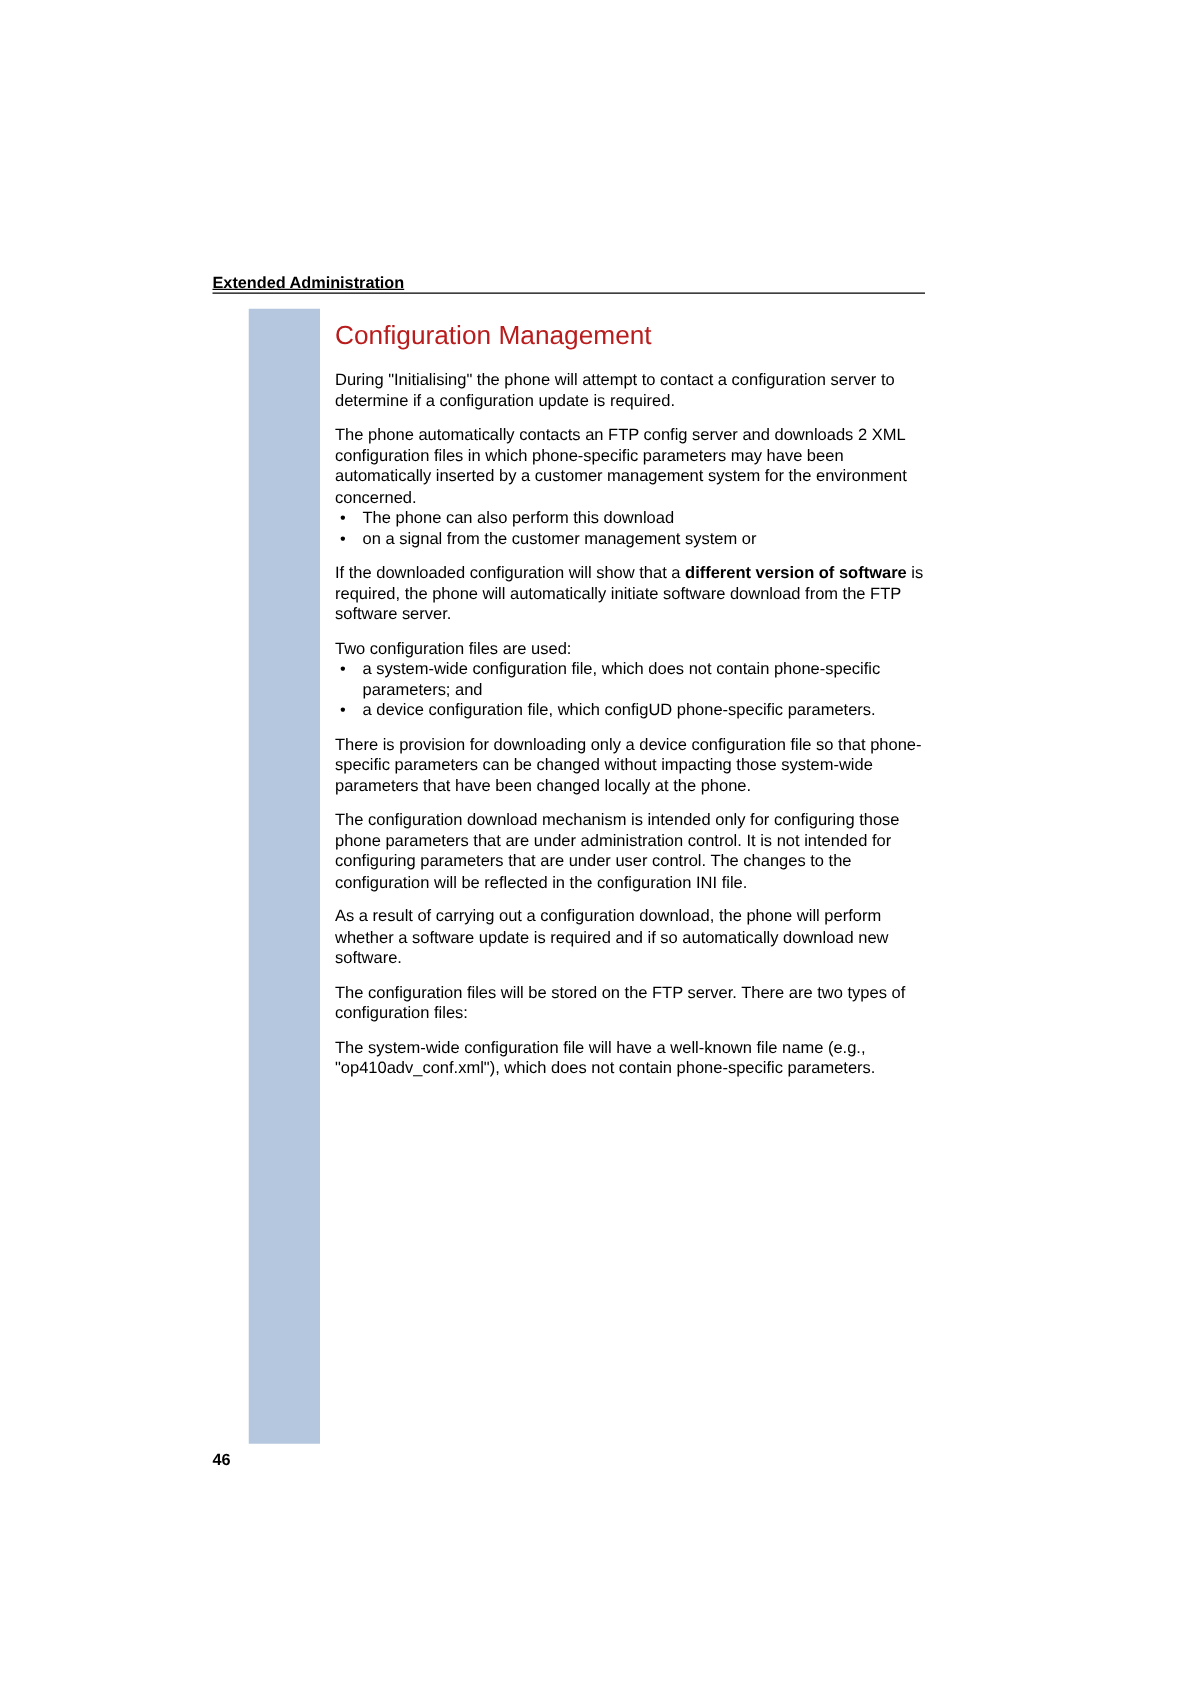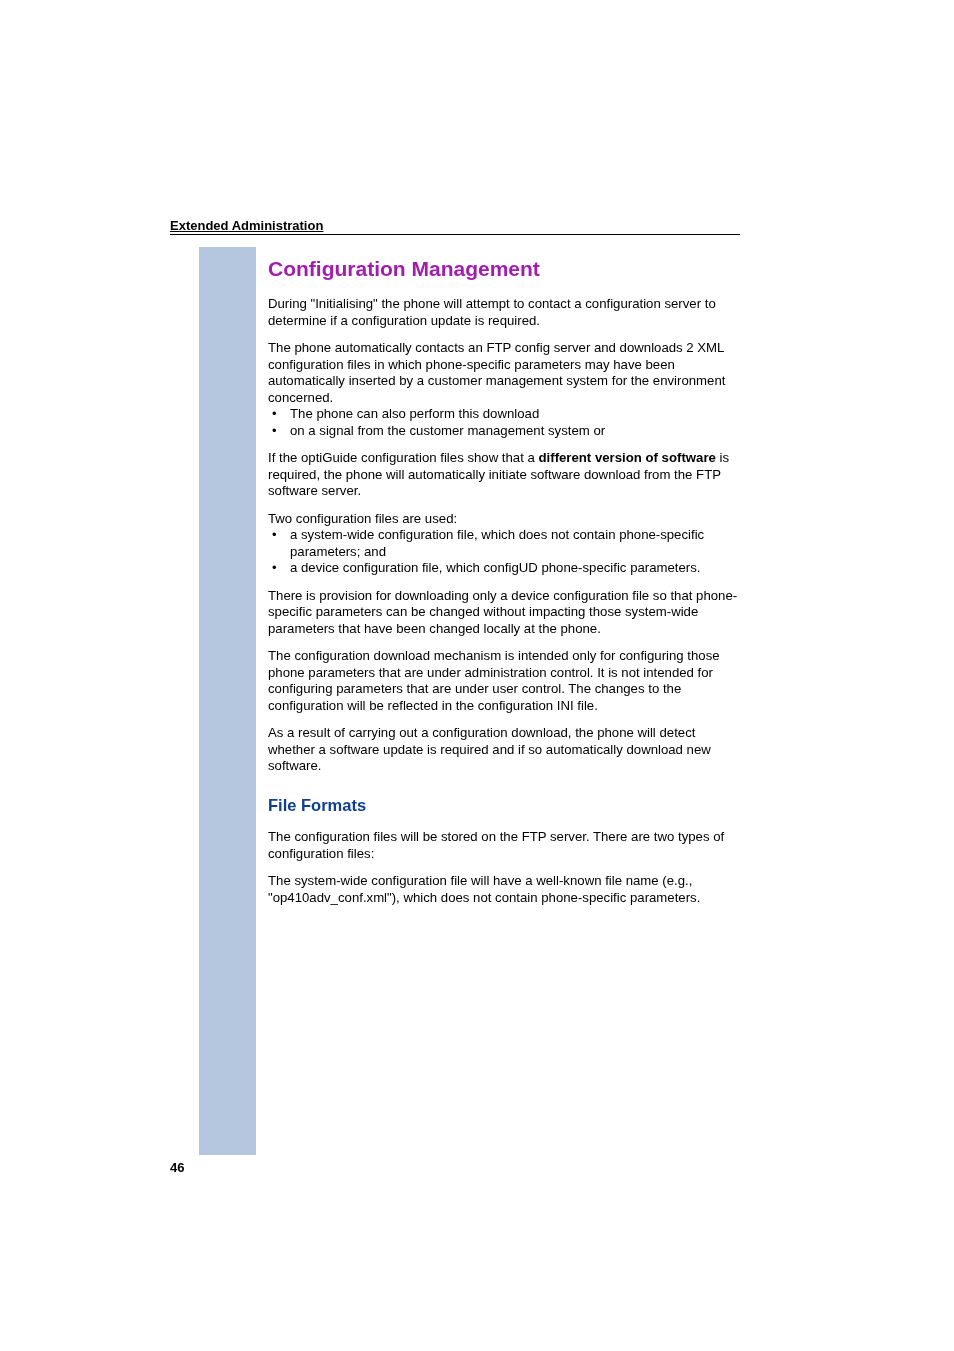--- a/index.html
+++ b/index.html
@@ -40,23 +40,23 @@
   .content {
     position: absolute;
     left: 268px;
     top: 256px;
     right: 214px;
     color: #000;
     font-size: 13.2px;
     line-height: 1.25;
   }
   h1.main {
-    color: #a21caf;
+    color: #b91c1c;
     font-size: 21px;
-    font-weight: bold;
+    font-weight: normal;
     margin-bottom: 14px;
     font-family: Arial, Helvetica, sans-serif;
   }
   h2.sub {
     color: #103f8e;
     font-size: 16.5px;
     font-weight: bold;
     margin-top: 20px;
     margin-bottom: 14px;
   }
@@ -106,33 +106,32 @@
   <h1 class="main">Configuration Management</h1>
 
   <p>During "Initialising" the phone will attempt to contact a configuration server to determine if a configuration update is required.</p>
   <p>The phone automatically contacts an FTP config server and downloads 2 XML configuration files in which phone-specific parameters may have been automatically inserted by a customer management system for the environment concerned.</p>
   <ul>
     <li>The phone can also perform this download</li>
     <li>on a signal from the customer management system or</li>
   </ul>
 
   <p>
-    <span>If the optiGuide configuration files show that a </span><span class="bold">different version of software</span><span> is required, the phone will automatically initiate software download from the FTP software server.</span>
+    <span>If the downloaded configuration will show that a </span><span class="bold">different version of software</span><span> is required, the phone will automatically initiate software download from the FTP software server.</span>
   </p>
 
   <p>Two configuration files are used:</p>
   <ul>
     <li>a system-wide configuration file, which does not contain phone-specific parameters; and</li>
     <li>a device configuration file, which configUD phone-specific parameters.</li>
   </ul>
 
   <p>There is provision for downloading only a device configuration file so that phone-specific parameters can be changed without impacting those system-wide parameters that have been changed locally at the phone.</p>
   <p>The configuration download mechanism is intended only for configuring those phone parameters that are under administration control. It is not intended for configuring parameters that are under user control. The changes to the configuration will be reflected in the configuration INI file.</p>
-  <p>As a result of carrying out a configuration download, the phone will detect whether a software update is required and if so automatically download new software.</p>
+  <p>As a result of carrying out a configuration download, the phone will perform whether a software update is required and if so automatically download new software.</p>
 
-  <h2 class="sub">File Formats</h2>
 
   <p>The configuration files will be stored on the FTP server. There are two types of configuration files:</p>
 
   <p>The system-wide configuration file will have a well-known file name (e.g., "op410adv_conf.xml"), which does not contain phone-specific parameters.</p>
 </div>
 
 <div class="page-num">46</div>
 
 </body></html>

